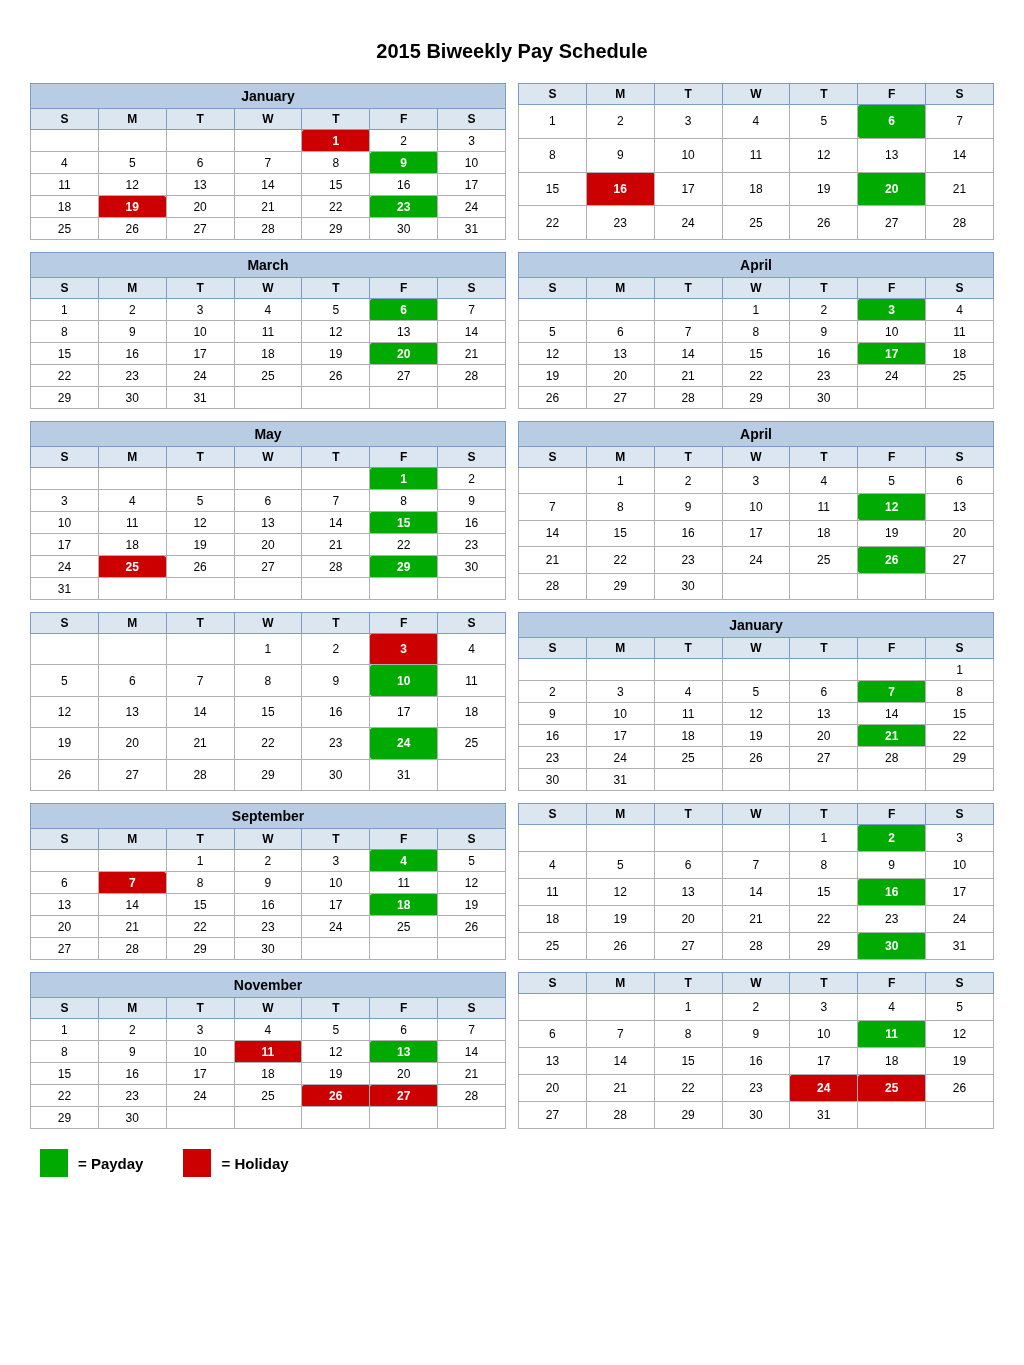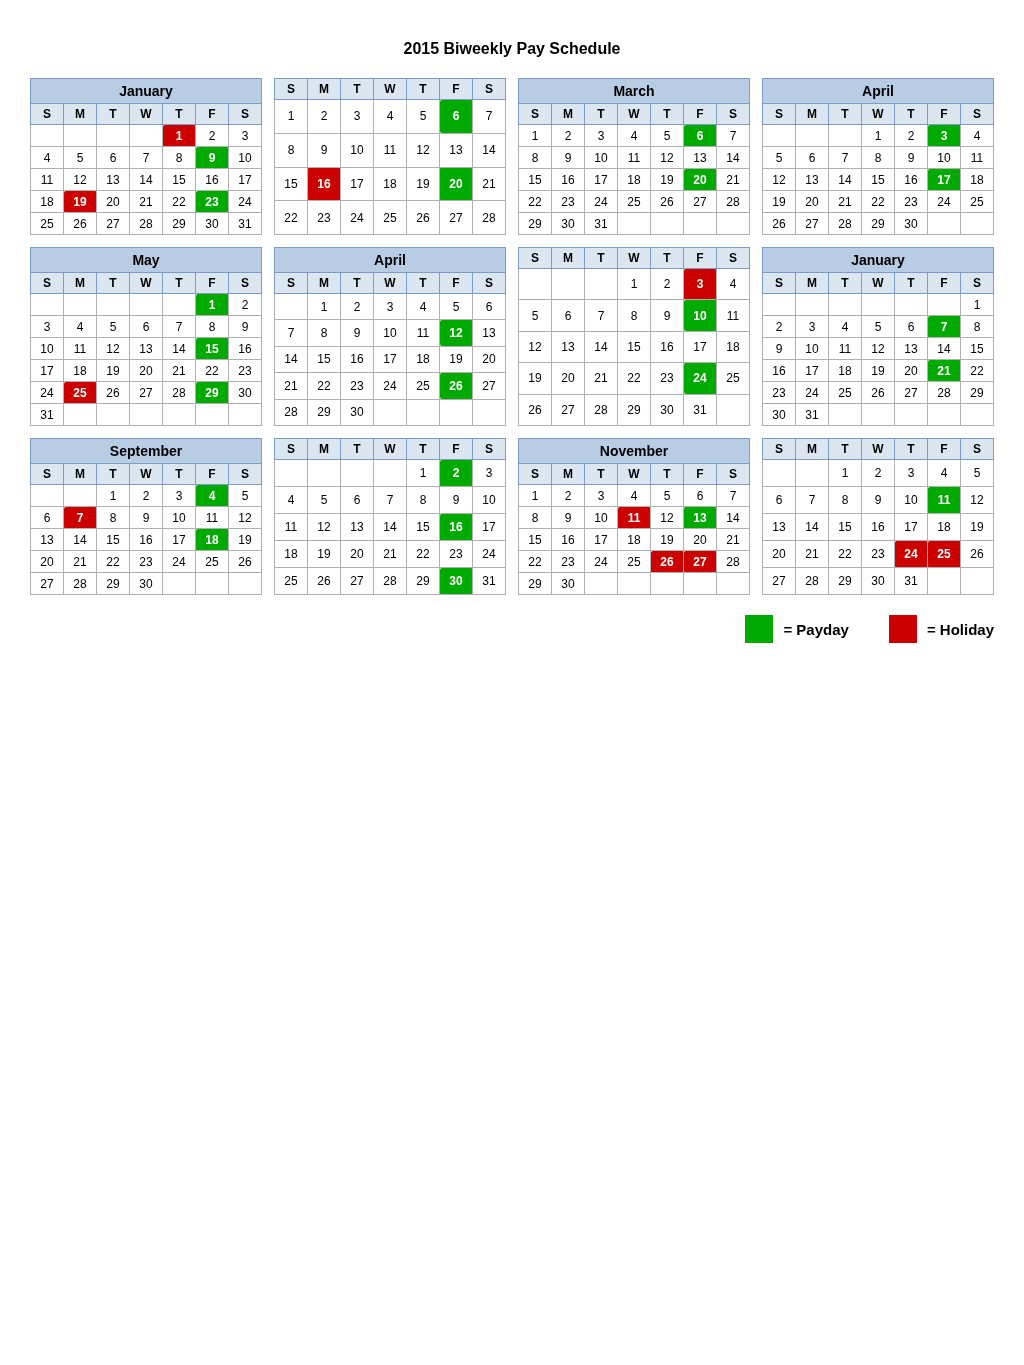--- a/index.html
+++ b/index.html
@@ -6,27 +6,27 @@
     body {
       background: white;
       font-family: Arial, sans-serif;
       font-size: 13px;
       width: 1024px;
       min-height: 1365px;
       padding: 40px 30px;
     }
     h1 {
       text-align: center;
-      font-size: 16px;
+      font-size: 20px;
       font-weight: bold;
       margin-bottom: 20px;
     }
     .calendar-grid {
       display: grid;
-      grid-template-columns: repeat(4, 1fr);
+      grid-template-columns: repeat(2, 1fr);
       gap: 12px;
       margin-bottom: 12px;
     }
     .month-table {
       border-collapse: collapse;
       width: 100%;
       border: 1px solid #7a9cc7;
     }
     .month-table thead tr.month-header th {
       background: #b8cce4;
@@ -63,21 +63,20 @@
       color: white;
       font-weight: bold;
       border-radius: 2px;
     }
     .legend {
       display: flex;
       align-items: center;
       gap: 40px;
       margin-top: 20px;
       padding-left: 10px;
-      justify-content: flex-end;
     }
     .legend-item {
       display: flex;
       align-items: center;
       gap: 10px;
       font-size: 15px;
       font-weight: bold;
     }
     .legend-box {
       width: 28px;

